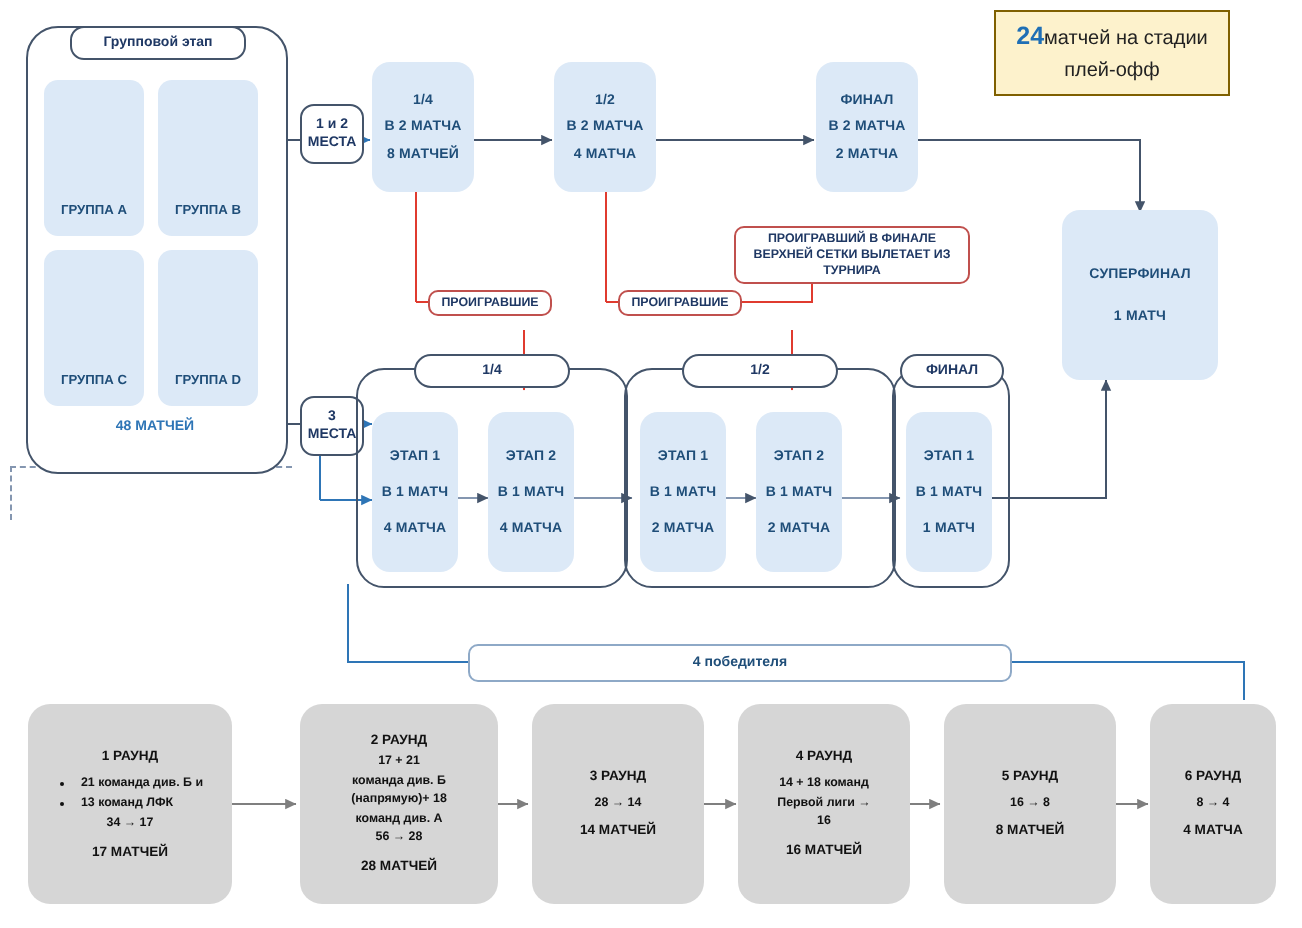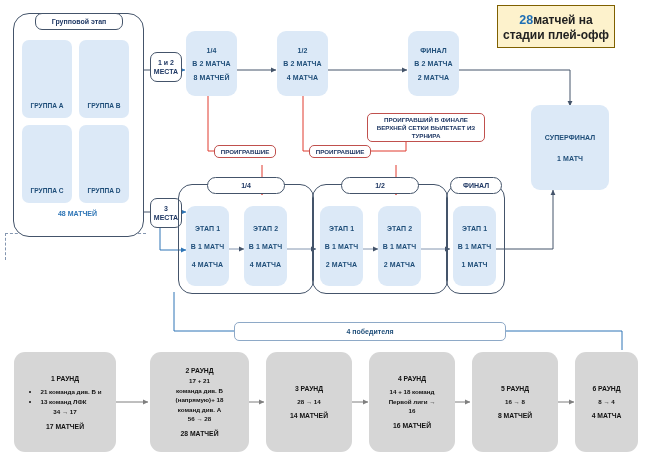--- a/index.html
+++ b/index.html
@@ -77,21 +77,21 @@
   .greycard .sub{font-size:6.2px;font-weight:bold;text-align:center;line-height:10px;}
 
   
   #playoff-note{
     position:absolute;left:497px;top:5px;width:116px;height:41px;
     background:#fdf2cc;border:1.1px solid #7f6000;
     display:flex;flex-direction:column;align-items:center;justify-content:center;
     text-align:center;line-height:14px;
   }
   #playoff-note .big{font-size:12.5px;font-weight:bold;color:#1f6fb5;}
-  #playoff-note .txt{font-size:12px;color:#222;font-weight:bold;}
+  #playoff-note .txt{font-size:10px;color:#222;}
 
   
   #winners-bar{
     position:absolute;left:234px;top:322px;width:270px;height:17px;
     background:#ffffff;border:1.1px solid #8ea9c7;border-radius:5px;
     display:flex;align-items:center;justify-content:center;
     font-size:7px;font-weight:bold;color:#1f4e79;
   }
 </style>
 </head>
@@ -149,21 +149,21 @@
   <path d="M504,331 L622,331 L622,350" stroke="#2e75b6" stroke-width="1" fill="none"></path>
 
   <path d="M116,402 L148,402" stroke="#7f7f7f" stroke-width="1" fill="none" marker-end="url(#ah-grey)"></path>
   <path d="M249,402 L264,402" stroke="#7f7f7f" stroke-width="1" fill="none" marker-end="url(#ah-grey)"></path>
   <path d="M352,402 L368,402" stroke="#7f7f7f" stroke-width="1" fill="none" marker-end="url(#ah-grey)"></path>
   <path d="M455,402 L470,402" stroke="#7f7f7f" stroke-width="1" fill="none" marker-end="url(#ah-grey)"></path>
   <path d="M558,402 L574,402" stroke="#7f7f7f" stroke-width="1" fill="none" marker-end="url(#ah-grey)"></path>
 </svg>
 
 <div id="playoff-note">
-  <div><span class="big">28</span><span class="txt">матчей на стадии плей-офф</span></div>
+  <div><span class="big">24</span><span class="txt">матчей на стадии плей-офф</span></div>
 </div>
 
 <div id="group-stage-dashed"></div>
 <div id="group-stage-container"></div>
 <div class="pill" style="left:35px;top:13px;width:86px;height:15px;">
   <span>Групповой этап</span>
 </div>
 
 <div class="groupbox" style="left:22px;top:40px;width:50px;height:78px;">
   <span>ГРУППА A</span>

